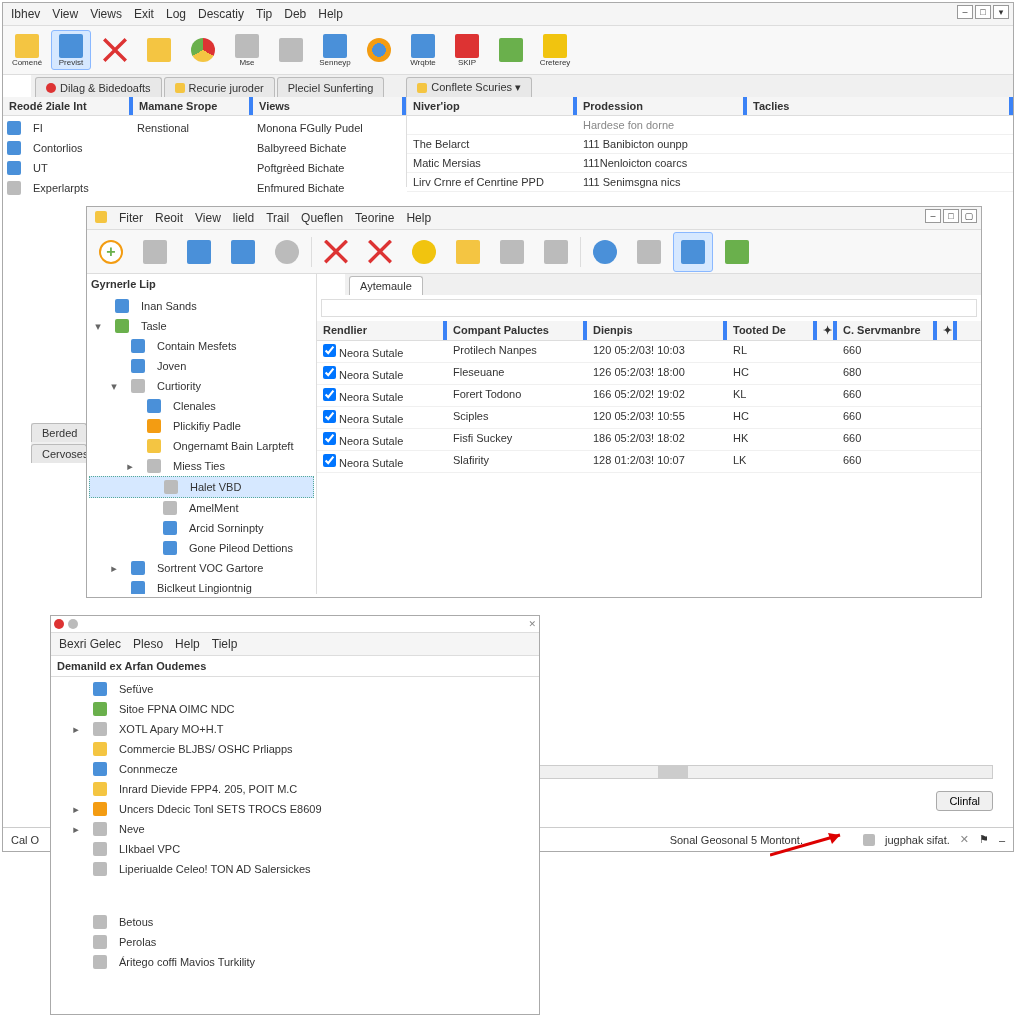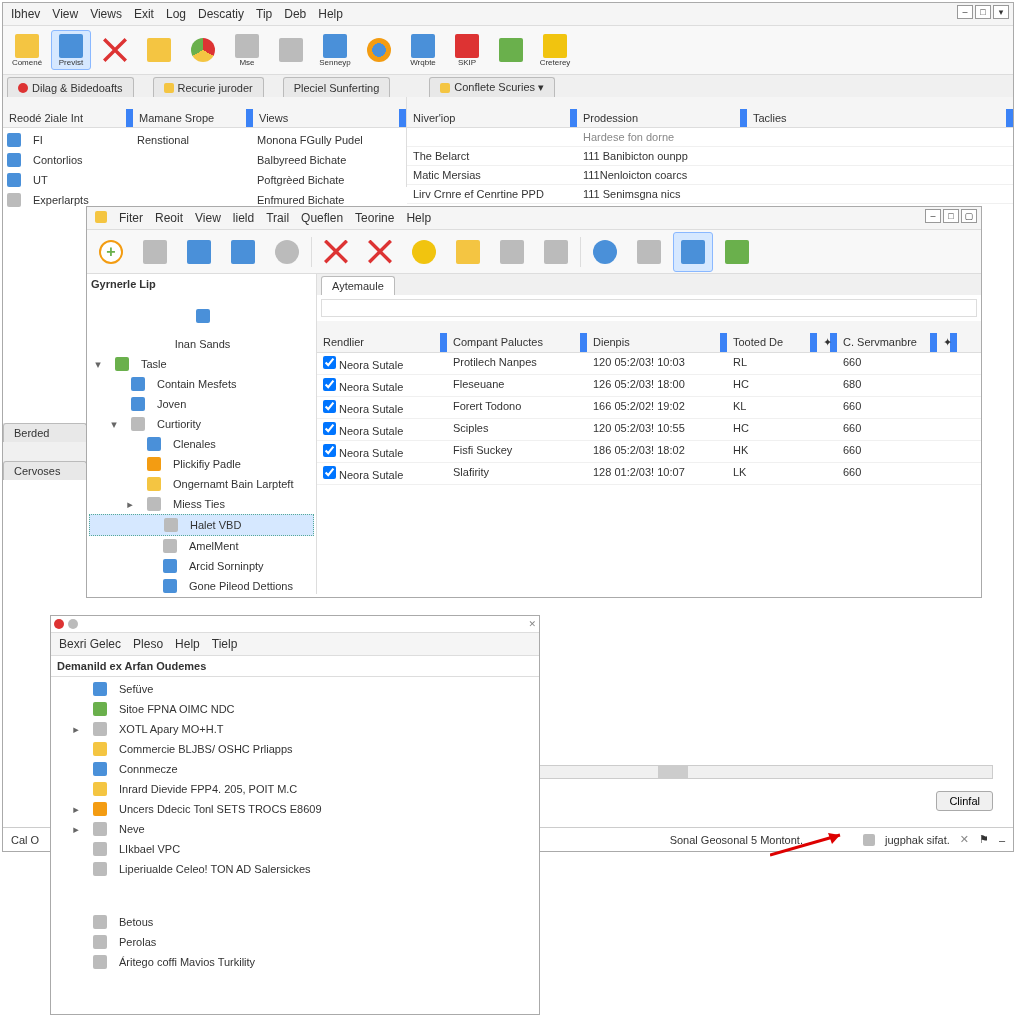--- a/index.html
+++ b/index.html
@@ -6,30 +6,30 @@
 body { font-family: Tahoma, Arial, sans-serif; font-size: 11px; background: #fff; width: 1024px; height: 1024px; position: relative; overflow: hidden; color: #333; }
 .window { position: absolute; background: #fff; border: 1px solid #aaa; }
 .menubar { display: flex; gap: 12px; padding: 4px 8px; background: #f5f5f5; border-bottom: 1px solid #ddd; font-size: 12px; }
 .menubar span { cursor: default; }
 .toolbar { display: flex; gap: 4px; padding: 4px; background: #f8f8f8; border-bottom: 1px solid #ddd; align-items: center; }
 .toolbar .tb-btn { width: 40px; height: 40px; display: flex; flex-direction: column; align-items: center; justify-content: center; border: 1px solid transparent; border-radius: 3px; cursor: default; font-size: 8px; }
 .toolbar .tb-btn.sel { background: #d6e8ff; border-color: #8ab8ff; }
 .toolbar .tb-btn .ico { width: 24px; height: 24px; }
 .winctl { position: absolute; right: 4px; top: 2px; display: flex; gap: 2px; }
 .winctl span { width: 16px; height: 14px; border: 1px solid #999; background: #fff; display: flex; align-items: center; justify-content: center; font-size: 9px; }
-.tabs { display: flex; gap: 19px; padding: 2px 4px 0 4px; background: #f0f0f0; }
+.tabs { display: flex; gap: 2px; padding: 2px 4px 0 4px; background: #f0f0f0; margin-left: 28px; }
 .tab { padding: 3px 10px; background: #e8e8e8; border: 1px solid #bbb; border-bottom: none; border-radius: 3px 3px 0 0; font-size: 11px; display: flex; align-items: center; gap: 4px; cursor: default; }
 .tab.act { background: #fff; }
 .tree { padding: 2px; font-size: 11px; line-height: 18px; }
 .tree .ti { display: flex; align-items: center; gap: 12px; padding: 1px 2px; cursor: default; white-space: nowrap; }
 .tree .ti.sel { background: #d6e8ff; border: 1px dotted #5a9; }
 .tree .exp { width: 10px; text-align: center; color: #666; }
 .tree .ico { width: 14px; height: 14px; display: inline-block; }
 .cols { display: flex; font-size: 11px; border-bottom: 1px solid #ddd; background: #f5f5f5; }
-.cols .col { padding: 3px 6px; border-right: 7px solid #3b82f6; font-weight: normal; margin-top: 12px; }
+.cols .col { padding: 3px 6px; border-right: 4px solid #3b82f6; font-weight: bold; }
 .rows .row { display: flex; font-size: 11px; border-bottom: 1px solid #f0f0f0; }
 .rows .row .cell { padding: 3px 6px; white-space: nowrap; overflow: hidden; }
 .btn { padding: 3px 12px; border: 1px solid #aaa; background: #f0f0f0; border-radius: 3px; font-size: 11px; cursor: default; }
 
 .i-folder { background: #f4c542; } .i-red { background: #d33; } .i-blue { background: #4a90d9; }
 .i-green { background: #6ab04c; } .i-orange { background: #f39c12; }
 .i-gray { background: #bbb; } .i-yellow { background: #f1c40f; }
 .ico { border-radius: 2px; }
 .arrow { position: absolute; }
 </style>
@@ -275,21 +275,21 @@
       </div>
     <div class="tb-btn">
         <span class="ico i-green"></span>
       </div>
   </div>
   <div style="display:flex; height:calc(100% - 70px);">
 
     <div style="width:230px; border-right:1px solid #ddd; overflow:hidden;">
       <div class="ti" style="padding:4px;font-weight:bold"><span class="ico i-red" style="width:12px;height:12px;border-radius:50%"></span><span>Gyrnerle Lip</span></div>
       <div class="tree" id="child-tree">
-          <div class="ti" style="padding-left: 4px; flex-direction: column;">
+          <div class="ti" style="padding-left: 4px;">
             <span class="exp"></span>
             <span class="ico i-blue"></span>
             <span>Inan Sands</span>
           </div>
           <div class="ti" style="padding-left: 4px;">
             <span class="exp">▾</span>
             <span class="ico i-green"></span>
             <span>Tasle</span>
           </div>
           <div class="ti" style="padding-left: 20px;">

